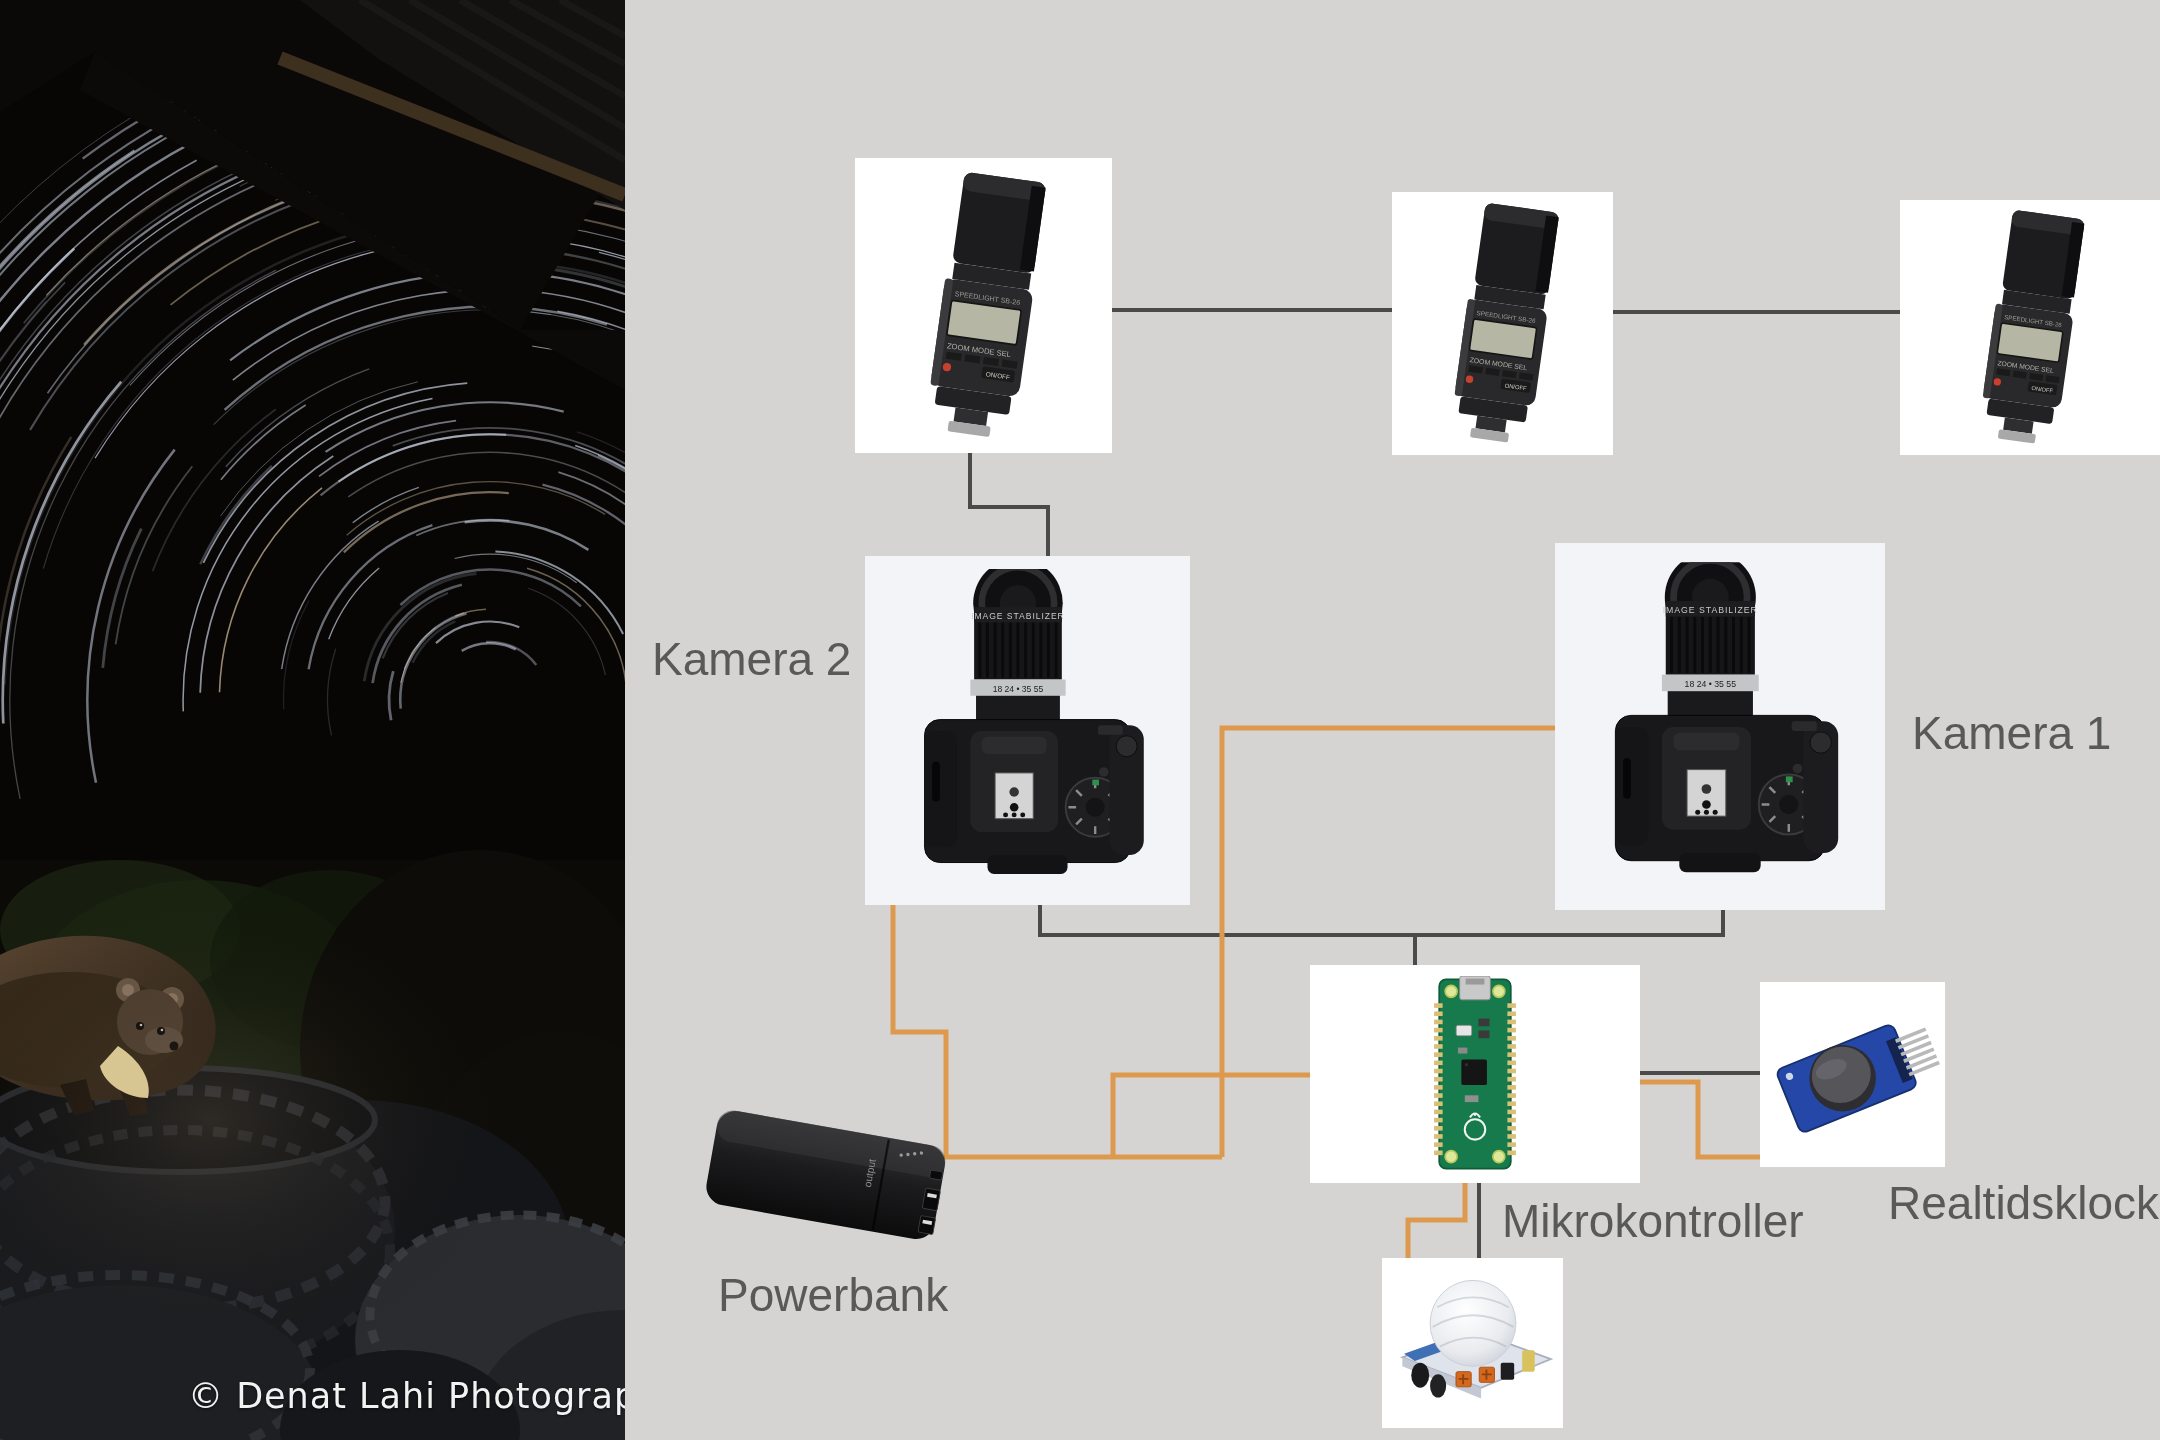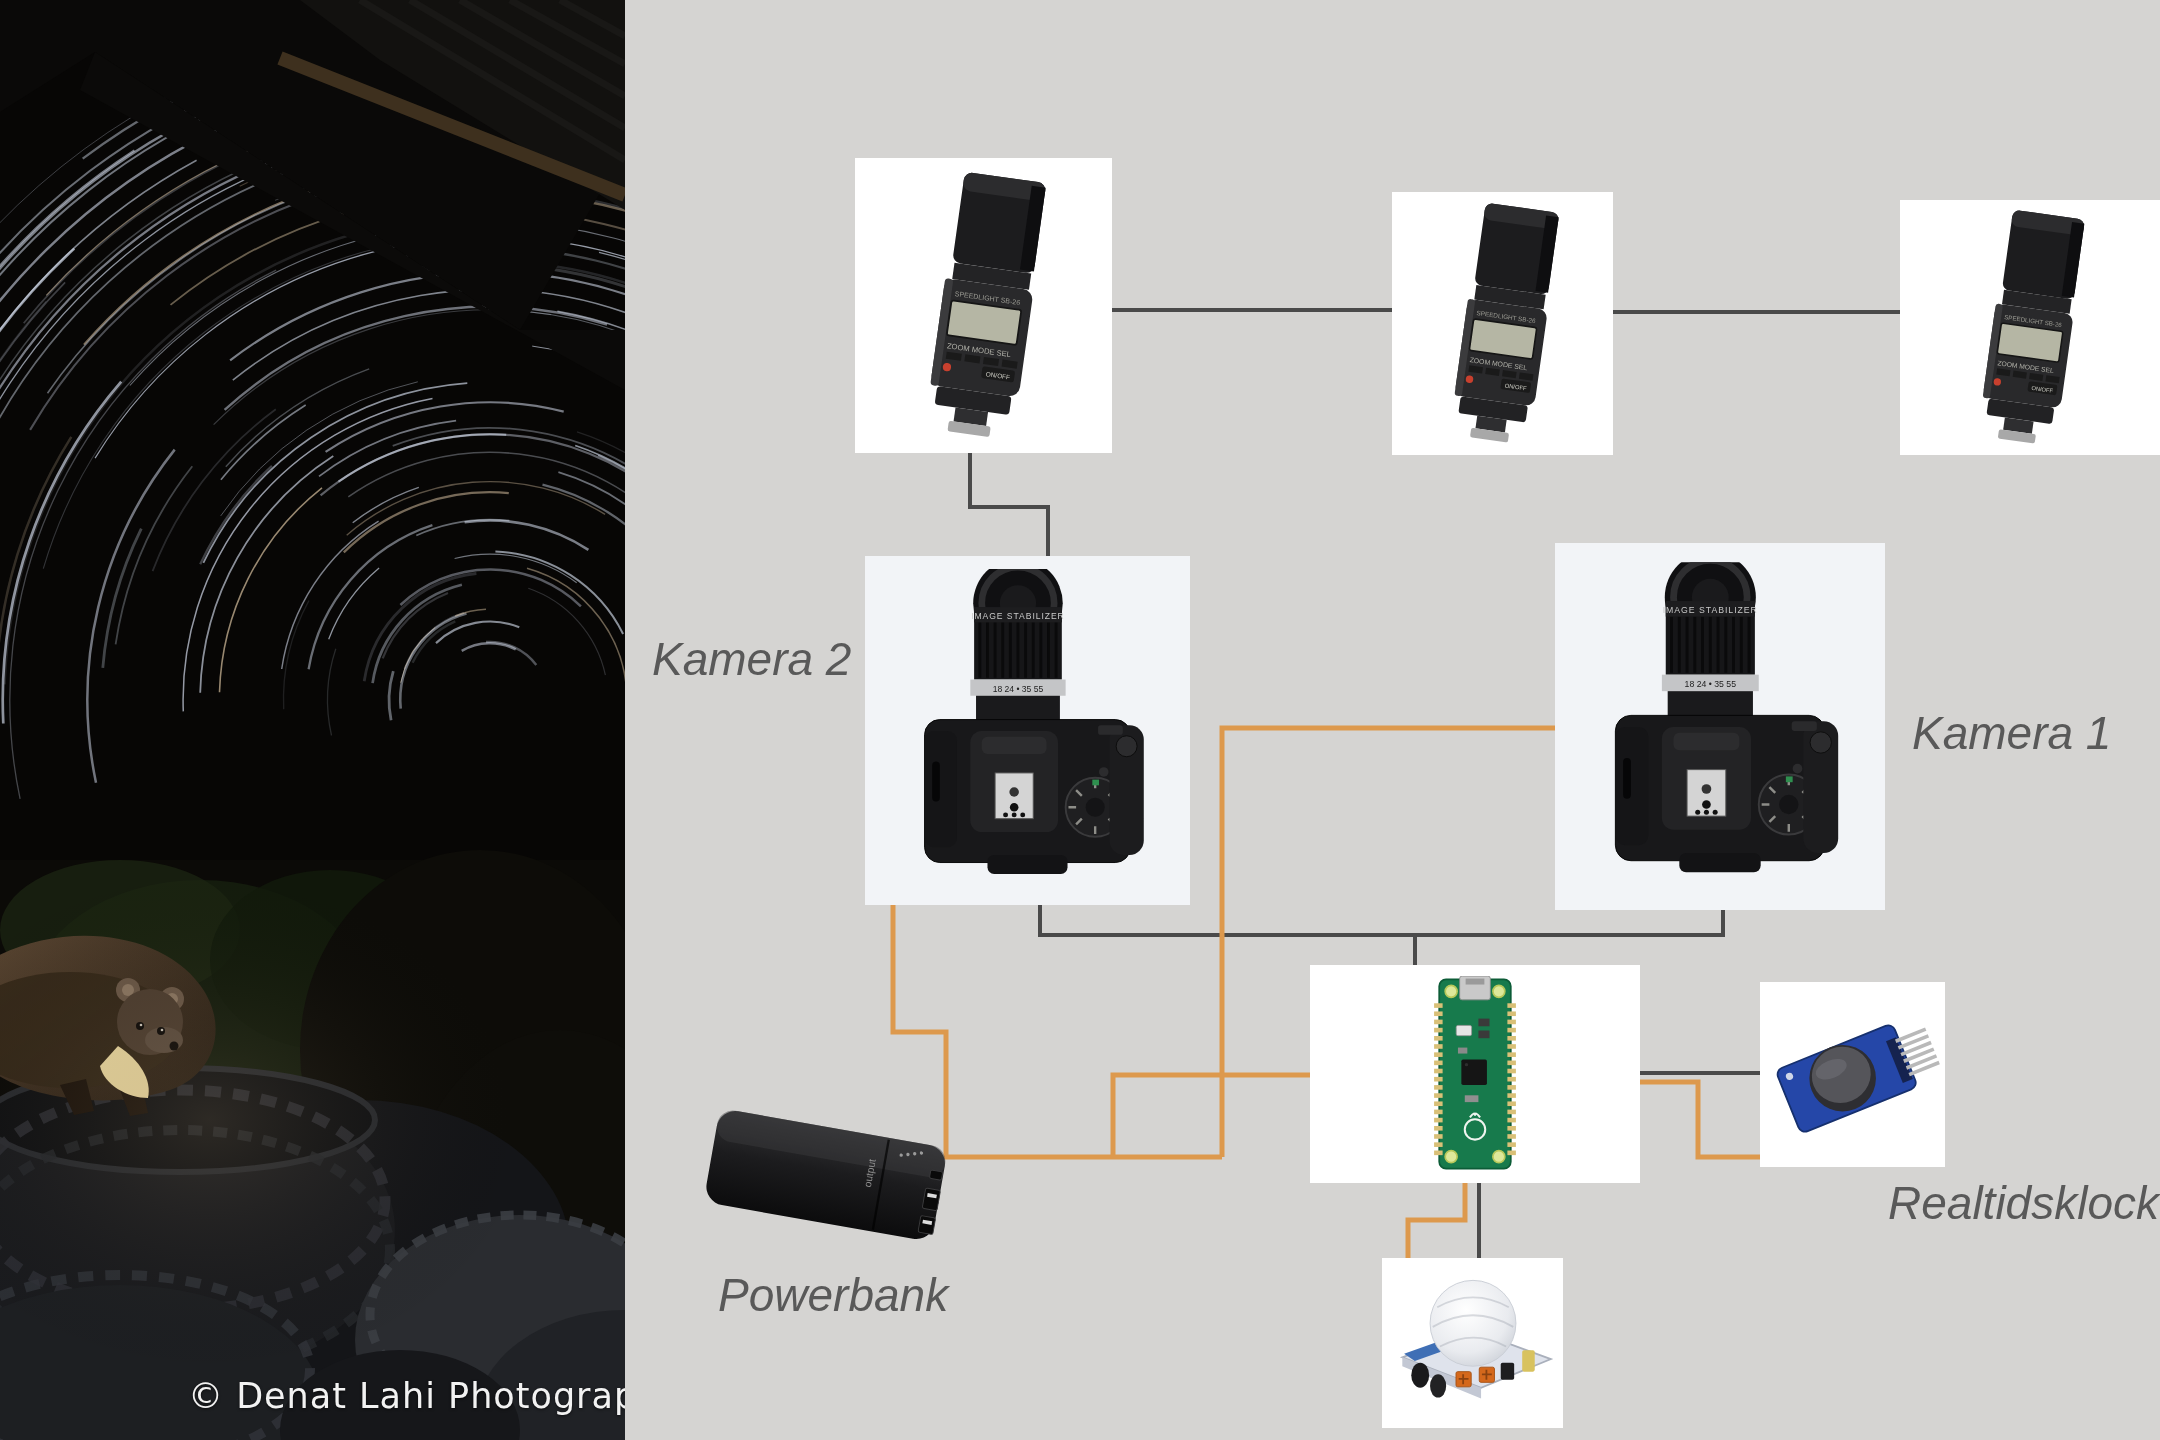--- a/index.html
+++ b/index.html
@@ -10,21 +10,21 @@
   .photo svg{position:absolute;left:0;top:0;}
   .watermark{position:absolute;left:188px;top:1376px;width:430px;
              font-family:"DejaVu Sans",sans-serif;font-size:35px;color:#f2f2f2;
              letter-spacing:1px;text-shadow:0 1px 3px rgba(0,0,0,.6);white-space:nowrap;}
   
   .wires{position:absolute;left:0;top:0;pointer-events:none;}
   .wire-sig{stroke:#4a4a4a;stroke-width:4;fill:none;}
   .wire-pow{stroke:#dd994d;stroke-width:5;fill:none;}
   .box{position:absolute;background:#ffffff;display:flex;align-items:center;justify-content:center;}
   .box.cam{background:#f2f4f7;}
-  .lbl{position:absolute;font-size:46px;color:#595959;white-space:nowrap;font-style:italic;}
+  .lbl{position:absolute;font-size:46px;color:#595959;white-space:nowrap;}
   .assets{position:absolute;width:0;height:0;overflow:hidden;}
   text{font-family:"Liberation Sans",sans-serif;}
 </style>
 </head>
 <body>
 
 <div class="stage">
 
   <div class="photo">
     <svg width="625" height="1440" viewBox="0 0 625 1440">
@@ -273,20 +273,21 @@
       </svg>
   </div>
   <div style="position:absolute;left:690px;top:1072px;width:280px;height:200px">
     <svg width="280" height="200" viewBox="0 0 300 190">
         <use href="#sym-powerbank"></use>
       </svg>
   </div>
 
   <div class="lbl" style="left:652px;top:632px">Kamera 2</div>
   <div class="lbl" style="left:1912px;top:706px">Kamera 1</div>
+  <div class="lbl" style="left:1502px;top:1194px">Mikrokontroller</div>
   <div class="lbl" style="left:1888px;top:1176px">Realtidsklocka</div>
   <div class="lbl" style="left:718px;top:1268px">Powerbank</div>
 
   <svg class="assets" aria-hidden="true">
     <defs>
       <radialGradient id="domeGrad" cx="42%" cy="35%" r="70%">
         <stop offset="0%" stop-color="#ffffff"></stop>
           <stop offset="70%" stop-color="#e9ebef"></stop>
         <stop offset="100%" stop-color="#cfd3da"></stop>
       </radialGradient>

